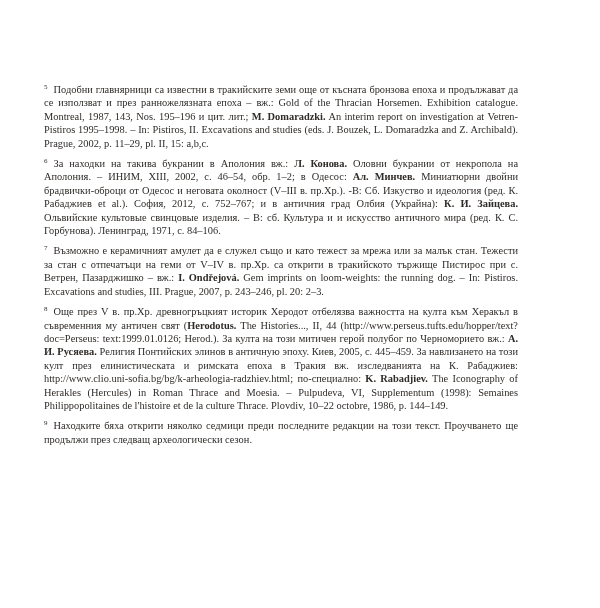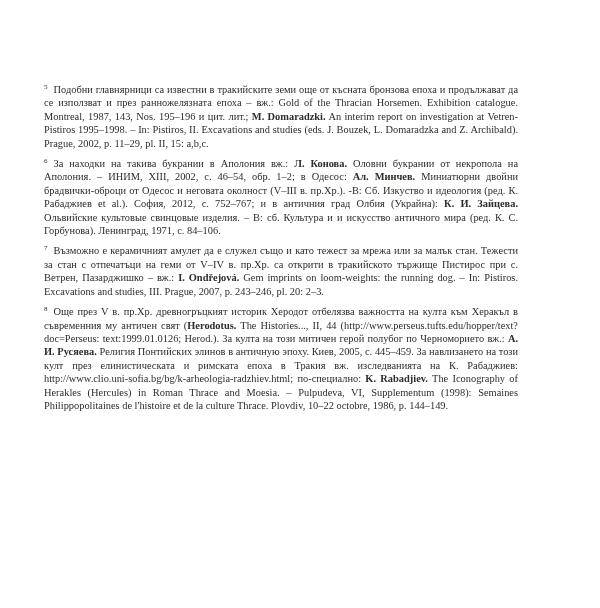--- a/index.html
+++ b/index.html
@@ -63,17 +63,18 @@
 </style>
 </head>
 <body>
 
 <div class="page">
   <div class="footnotes" id="footnotes">
       <p class="footnote"><sup class="fn-num">5</sup><span>Подобни главнярници са известни в тракийските земи още от късната бронзова епоха и продължават да се използват и през ранножелязната епоха – вж.: Gold of the Thracian Horsemen. Exhibition catalogue. Montreal, 1987, 143, Nos. 195–196 и цит. лит.; </span><span class="b">M. Domaradzki.</span><span> An interim report on investigation at Vetren-Pistiros 1995–1998. – In: Pistiros, II. Excavations and studies (eds. J. Bouzek, L. Domaradzka and Z. Archibald). Prague, 2002, p. 11–29, pl. II, 15: a,b,c.</span></p>
       <p class="footnote"><sup class="fn-num">6</sup><span>За находки на такива букрании в Аполония вж.: </span><span class="b">Л. Конова.</span><span> Оловни букрании от некропола на Аполония. – ИНИМ, XIII, 2002, с. 46–54, обр. 1–2; в Одесос: </span><span class="b">Ал. Минчев.</span><span> Миниатюрни двойни брадвички-оброци от Одесос и неговата околност (V–III в. пр.Хр.). -В: Сб. Изкуство и идеология (ред. К. Рабаджиев et al.). София, 2012, с. 752–767; и в античния град Олбия (Украйна): </span><span class="b">К. И. Зайцева.</span><span> Ольвийские культовые свинцовые изделия. – В: сб. Культура и и искусство античного мира (ред. К. С. Горбунова). Ленинград, 1971, с. 84–106.</span></p>
       <p class="footnote"><sup class="fn-num">7</sup><span>Възможно е керамичният амулет да е служел също и като тежест за мрежа или за малък стан. Тежести за стан с отпечатъци на геми от V–IV в. пр.Хр. са открити в тракийското тържище Пистирос при с. Ветрен, Пазарджишко – вж.: </span><span class="b">I. Ondřejová.</span><span> Gem imprints on loom-weights: the running dog. – In: Pistiros. Excavations and studies, III. Prague, 2007, p. 243–246, pl. 20: 2–3.</span></p>
       <p class="footnote"><sup class="fn-num">8</sup><span>Още през V в. пр.Хр. древногръцкият историк Херодот отбелязва важността на култа към Херакъл в съвременния му античен свят (</span><span class="b">Herodotus.</span><span> The Histories..., II, 44 (http://www.perseus.tufts.edu/hopper/text?doc=Perseus: text:1999.01.0126; Herod.). За култа на този митичен герой полубог по Черноморието вж.: </span><span class="b">А. И. Русяева.</span><span> Религия Понтийских элинов в античную эпоху. Киев, 2005, с. 445–459. За навлизането на този култ през елинистическата и римската епоха в Тракия вж. изследванията на К. Рабаджиев: http://www.clio.uni-sofia.bg/bg/k-arheologia-radzhiev.html; по-специално: </span><span class="b">K. Rabadjiev.</span><span> The Iconography of Herakles (Hercules) in Roman Thrace and Moesia. – Pulpudeva, VI, Supplementum (1998): Semaines Philippopolitaines de l'histoire et de la culture Thrace. Plovdiv, 10–22 octobre, 1986, p. 144–149.</span></p>
+      <p class="footnote"><sup class="fn-num">9</sup><span>Находките бяха открити няколко седмици преди последните редакции на този текст. Проучването ще продължи през следващ археологически сезон.</span></p>
     </div>
   <div class="crop-v"></div>
   <div class="crop-h"></div>
   <div class="page-num">21</div>
 </div>
 
 </body></html>

